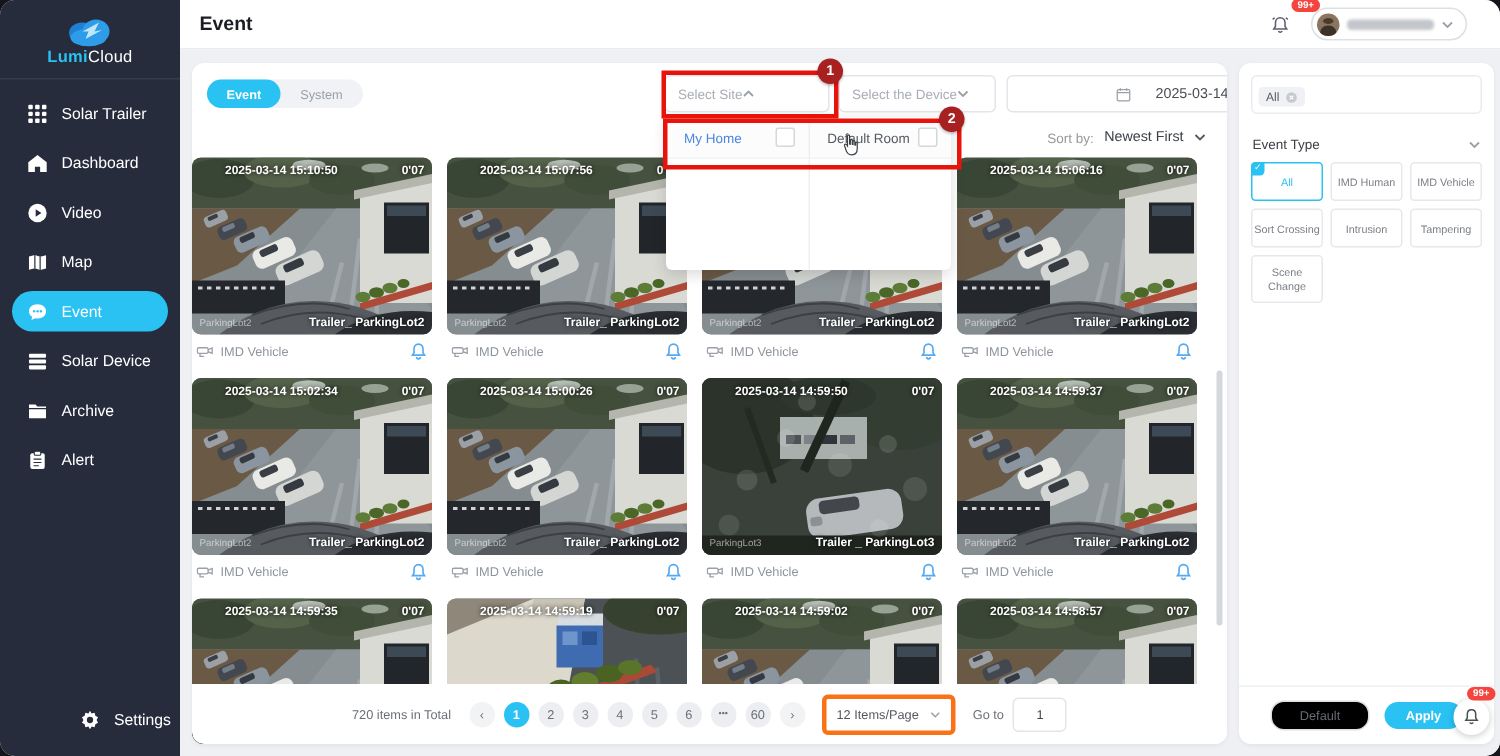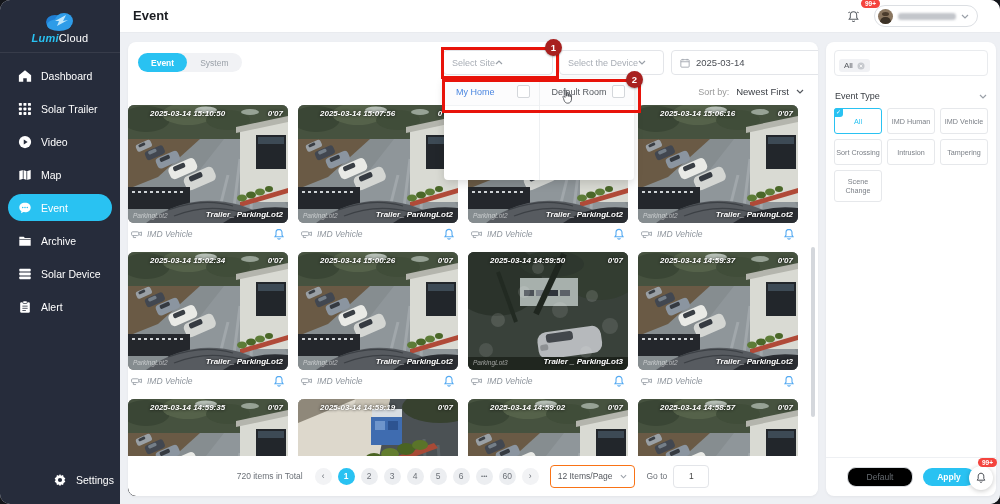--- a/index.html
+++ b/index.html
@@ -6,21 +6,21 @@
   body{width:1000px;height:504px;background:#14161b;overflow:hidden;
        font-family:"Liberation Sans",sans-serif;-webkit-font-smoothing:antialiased;}
   .window{position:absolute;left:0;top:0;width:1000px;height:504px;border-radius:10px;
           overflow:hidden;background:#eef0f4;}
 
   
   .sidebar{position:absolute;left:0;top:0;width:120px;height:504px;background:#262c3b;z-index:10;}
   .logo{height:52px;display:flex;flex-direction:column;align-items:center;justify-content:center;
         gap:1px;border-bottom:1px solid rgba(255,255,255,.08);}
   .logo-text{font-size:11px;letter-spacing:.2px;}
-  .logo-text b{color:#29c2f2;font-weight:700;font-style:italic;}
+  .logo-text b{color:#29c2f2;font-weight:700;}
   .logo-text span{color:#fff;font-weight:400;}
   .nav{margin-top:6px;}
   .nav-item{height:33px;display:flex;align-items:center;gap:9px;padding-left:17px;
             color:#fff;font-size:10.5px;font-weight:500;cursor:pointer;}
   .nav-item .ic{width:15px;height:15px;flex:0 0 15px;display:flex;align-items:center;justify-content:center;}
   .nav-item.active{margin:3px 8px;height:27px;border-radius:14px;background:#29c2f2;padding-left:9px;}
   .nav-settings{position:absolute;bottom:8px;left:0;right:0;margin-left:35px;}
 
   
   .topbar{position:absolute;left:120px;top:0;right:0;height:32px;background:#fff;
@@ -43,29 +43,29 @@
              border-radius:8px;box-shadow:0 1px 3px rgba(0,0,0,.05);overflow:hidden;}
   .tabs{position:absolute;left:10px;top:11px;display:flex;background:#f1f2f5;border-radius:13px;}
   .tab{height:19px;display:flex;align-items:center;padding:0 13px;font-size:8.5px;border-radius:13px;
        color:#9aa0a8;cursor:pointer;}
   .tab.active{background:#29c2f2;color:#fff;font-weight:700;}
 
   .sel-box{position:absolute;top:8px;height:25px;border:1px solid #e3e5e9;border-radius:4px;background:#fff;
            display:flex;align-items:center;padding:0 8px;font-size:9px;color:#a9aeb6;box-sizing:border-box;}
   .site-select{left:315px;width:110px;}
   .device-select{left:431px;width:105px;}
-  .date-field{left:543px;width:157px;justify-content:flex-start;gap:6px;color:#4a4e55;font-size:9.5px;}
+  .date-field{left:543px;width:157px;justify-content:flex-end;gap:16px;color:#4a4e55;font-size:9.5px;}
   .sort-row{position:absolute;top:44px;right:14px;display:flex;align-items:center;gap:7px;}
   .sort-label{font-size:9px;color:#999;}
   .sort-value{font-size:9.5px;color:#3c4046;font-weight:500;}
 
   
   .grid{position:absolute;left:0;top:63px;width:680px;display:grid;
         grid-template-columns:repeat(4,160px);gap:7px 10px;}
-  .card{width:160px;font-style:italic;}
+  .card{width:160px;}
   .thumb{position:relative;width:160px;height:118px;border-radius:6px;overflow:hidden;background:#777;}
   .thumb svg{position:absolute;left:0;top:0;}
   .ts{position:absolute;left:22px;top:4px;font-size:8px;font-weight:700;color:#fff;
       text-shadow:0 0 3px rgba(0,0,0,.9);white-space:nowrap;}
   .dur{position:absolute;right:5px;top:4px;font-size:8px;font-weight:700;color:#fff;
        text-shadow:0 0 3px rgba(0,0,0,.9);}
   .cam{position:absolute;right:5px;bottom:4px;font-size:8px;font-weight:700;color:#fff;
        text-shadow:0 0 3px rgba(0,0,0,.9);}
   .wm{position:absolute;left:5px;bottom:4px;font-size:6.5px;color:rgba(255,255,255,.55);}
   .card-foot{height:22px;display:flex;align-items:center;justify-content:space-between;padding:0 3px;}
@@ -74,21 +74,21 @@
   .vscroll{position:absolute;right:3px;top:205px;width:4px;height:170px;background:#d4d7dc;border-radius:2px;z-index:6;}
 
   
   .pager{position:absolute;left:0;right:0;bottom:0;height:40px;background:#fff;z-index:5;
          display:flex;align-items:center;justify-content:center;gap:6px;border-radius:0 0 8px 8px;}
   .pg-total{font-size:8.5px;color:#6b7077;margin-right:6px;}
   .pg-btn{width:17px;height:17px;border-radius:9px;background:#eceef1;color:#6b7077;font-size:8.5px;
           display:flex;align-items:center;justify-content:center;cursor:pointer;}
   .pg-btn.cur{background:#29c2f2;color:#fff;font-weight:700;}
   .pg-arrow{background:#f2f3f5;}
-  .pg-size{height:21px;border:1px solid #f97316;border-radius:4px;display:flex;align-items:center;
+  .pg-size{height:21px;border:3px solid #f97316;border-radius:4px;display:flex;align-items:center;
            gap:7px;padding:0 7px;font-size:8.5px;color:#55595f;margin-left:5px;}
   .pg-goto{font-size:8.5px;color:#6b7077;margin-left:6px;}
   .pg-input{width:30px;height:19px;border:1px solid #e3e5e9;border-radius:4px;font-size:8.5px;color:#444;
             text-align:center;font-family:"Liberation Sans",sans-serif;}
 
   
   .right-panel{position:absolute;left:706px;top:10px;width:170px;height:454px;background:#fff;
                border-radius:8px;box-shadow:0 1px 3px rgba(0,0,0,.05);}
   .chip-box{margin:8px 8px 0;border:1px solid #e9ebee;border-radius:4px;padding:3px 4px;min-height:17px;}
   .chip{display:inline-flex;align-items:center;gap:4px;background:#f0f1f4;border-radius:3px;
@@ -145,40 +145,40 @@
         <ellipse cx="22" cy="12" rx="9" ry="8" fill="#2e9ce8"></ellipse>
         <ellipse cx="17" cy="16" rx="12" ry="6" fill="#2e9ce8"></ellipse>
         <path d="M13 12 L24 6 L21 12 L26 11 L15 17 L17 12 Z" fill="#bfe6fb"></path>
       </svg>
       <div class="logo-text"><b>Lumi</b><span>Cloud</span></div>
     </div>
     <nav class="nav" id="nav">
         <div class="nav-item">
           <span class="ic">
             <svg width="14" height="14" viewBox="0 0 16 16">
-              <path d="M8 1.5 15 7v7.5H10v-4H6v4H1V7Z" fill="#fff"></path>
-            </svg>
-          </span>
-          <span>Dashboard</span>
-        </div>
-        <div class="nav-item">
-          <span class="ic">
-            <svg width="14" height="14" viewBox="0 0 16 16">
               <rect x="1" y="1" width="3.4" height="3.4" rx="0.8" fill="#fff"></rect>
               <rect x="6.2" y="1" width="3.4" height="3.4" rx="0.8" fill="#fff"></rect>
               <rect x="11.4" y="1" width="3.4" height="3.4" rx="0.8" fill="#fff"></rect>
               <rect x="1" y="6.2" width="3.4" height="3.4" rx="0.8" fill="#fff"></rect>
               <rect x="6.2" y="6.2" width="3.4" height="3.4" rx="0.8" fill="#fff"></rect>
               <rect x="11.4" y="6.2" width="3.4" height="3.4" rx="0.8" fill="#fff"></rect>
               <rect x="1" y="11.4" width="3.4" height="3.4" rx="0.8" fill="#fff"></rect>
               <rect x="6.2" y="11.4" width="3.4" height="3.4" rx="0.8" fill="#fff"></rect>
               <rect x="11.4" y="11.4" width="3.4" height="3.4" rx="0.8" fill="#fff"></rect>
             </svg>
           </span>
           <span>Solar Trailer</span>
+        </div>
+        <div class="nav-item">
+          <span class="ic">
+            <svg width="14" height="14" viewBox="0 0 16 16">
+              <path d="M8 1.5 15 7v7.5H10v-4H6v4H1V7Z" fill="#fff"></path>
+            </svg>
+          </span>
+          <span>Dashboard</span>
         </div>
         <div class="nav-item">
           <span class="ic">
             <svg width="14" height="14" viewBox="0 0 16 16">
               <circle cx="8" cy="8" r="7" fill="#fff"></circle>
               <path d="M6.6 5.2 11 8l-4.4 2.8Z" fill="#262c3b"></path>
             </svg>
           </span>
           <span>Video</span>
         </div>
@@ -198,35 +198,35 @@
               <circle cx="5.4" cy="7.4" r="0.9" fill="#29c2f2"></circle>
               <circle cx="8" cy="7.4" r="0.9" fill="#29c2f2"></circle>
               <circle cx="10.6" cy="7.4" r="0.9" fill="#29c2f2"></circle>
             </svg>
           </span>
           <span>Event</span>
         </div>
         <div class="nav-item">
           <span class="ic">
             <svg width="14" height="14" viewBox="0 0 16 16">
-              <path d="M1.5 3h5l1.4 1.6h6.6V13.5H1.5Z" fill="#fff"></path>
-              <path d="M1.5 6.2h13" stroke="#262c3b" stroke-width="0.8"></path>
-            </svg>
-          </span>
-          <span>Archive</span>
-        </div>
-        <div class="nav-item">
-          <span class="ic">
-            <svg width="14" height="14" viewBox="0 0 16 16">
               <rect x="1.5" y="2" width="13" height="3.2" rx="0.8" fill="#fff"></rect>
               <rect x="1.5" y="6.4" width="13" height="3.2" rx="0.8" fill="#fff"></rect>
               <rect x="1.5" y="10.8" width="13" height="3.2" rx="0.8" fill="#fff"></rect>
             </svg>
           </span>
           <span>Solar Device</span>
+        </div>
+        <div class="nav-item">
+          <span class="ic">
+            <svg width="14" height="14" viewBox="0 0 16 16">
+              <path d="M1.5 3h5l1.4 1.6h6.6V13.5H1.5Z" fill="#fff"></path>
+              <path d="M1.5 6.2h13" stroke="#262c3b" stroke-width="0.8"></path>
+            </svg>
+          </span>
+          <span>Archive</span>
         </div>
         <div class="nav-item">
           <span class="ic">
             <svg width="14" height="14" viewBox="0 0 16 16">
               <rect x="2.5" y="2.5" width="11" height="12" rx="1.5" fill="#fff"></rect>
               <rect x="5.5" y="1" width="5" height="3" rx="1" fill="#fff" stroke="#262c3b" stroke-width="0.8"></rect>
               <path d="M5 7h6M5 9.5h6M5 12h4" stroke="#262c3b" stroke-width="0.9"></path>
             </svg>
           </span>
           <span>Alert</span>

